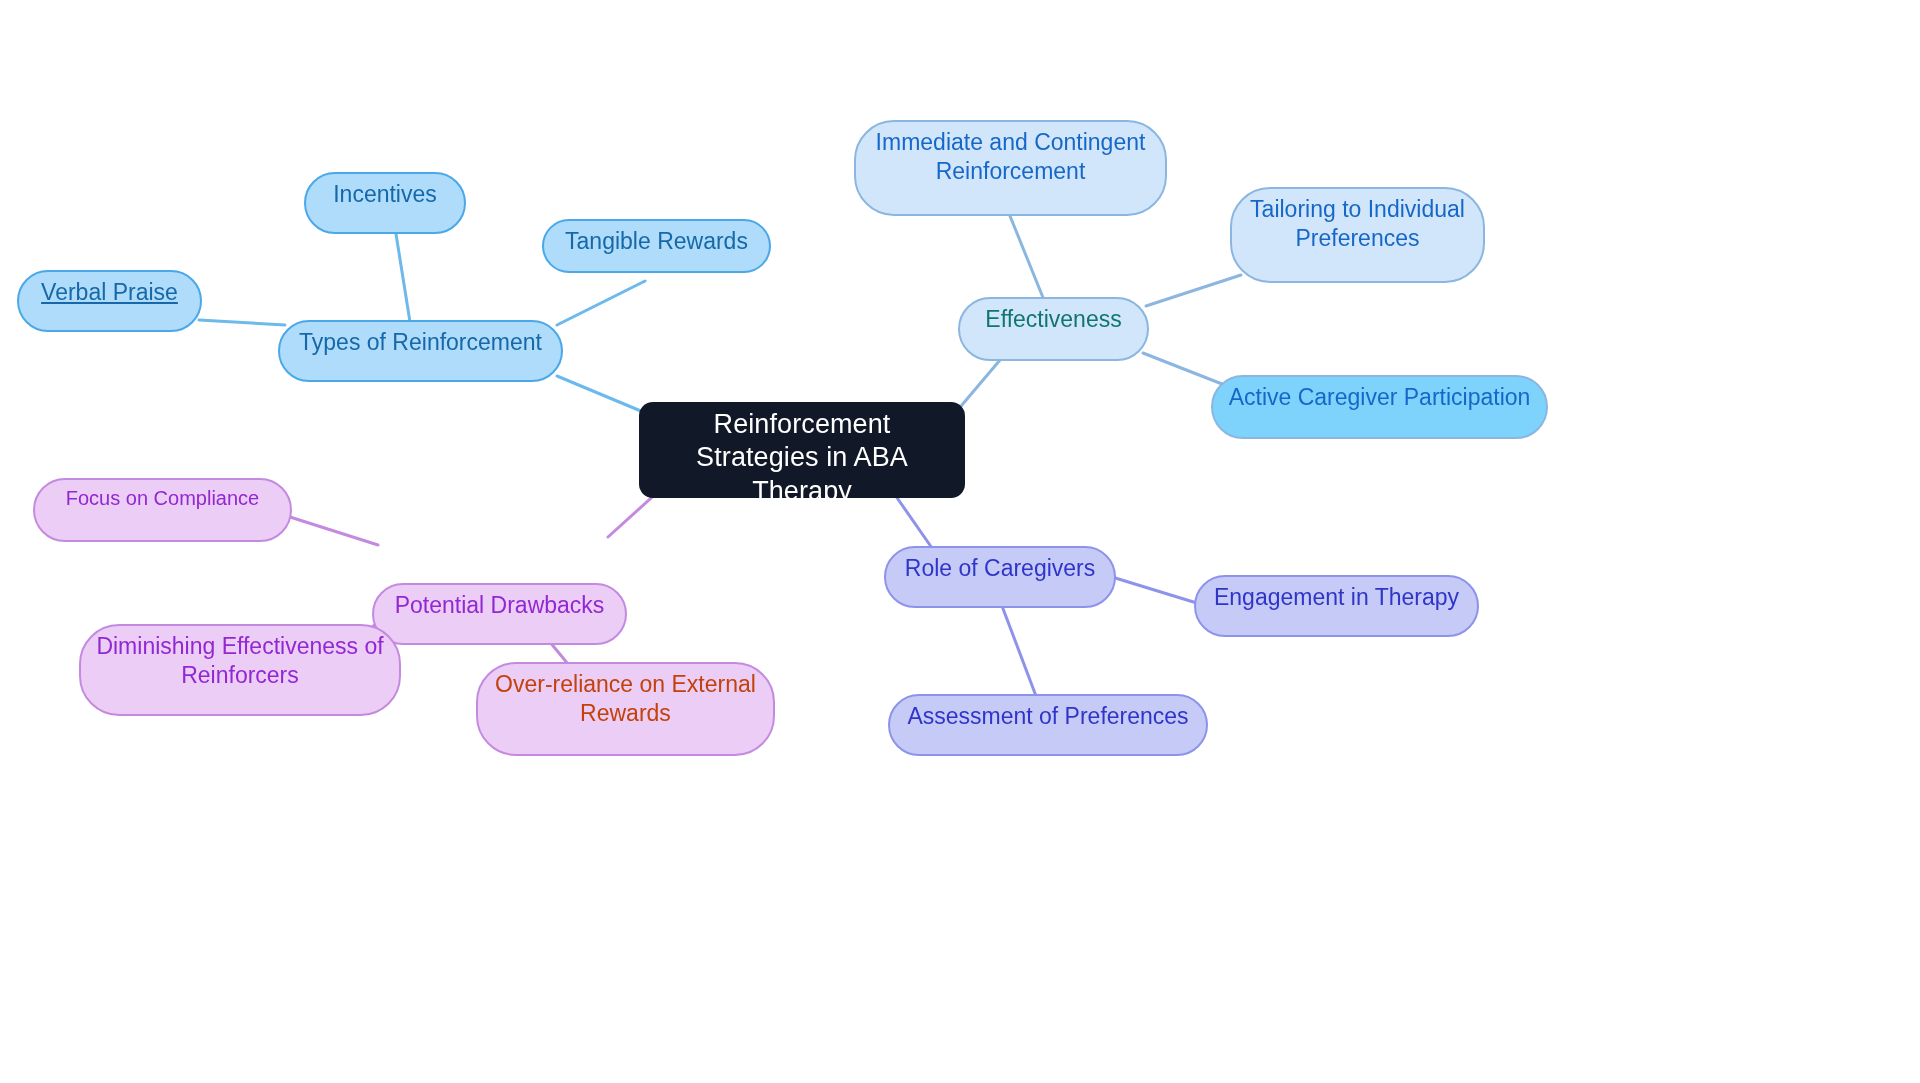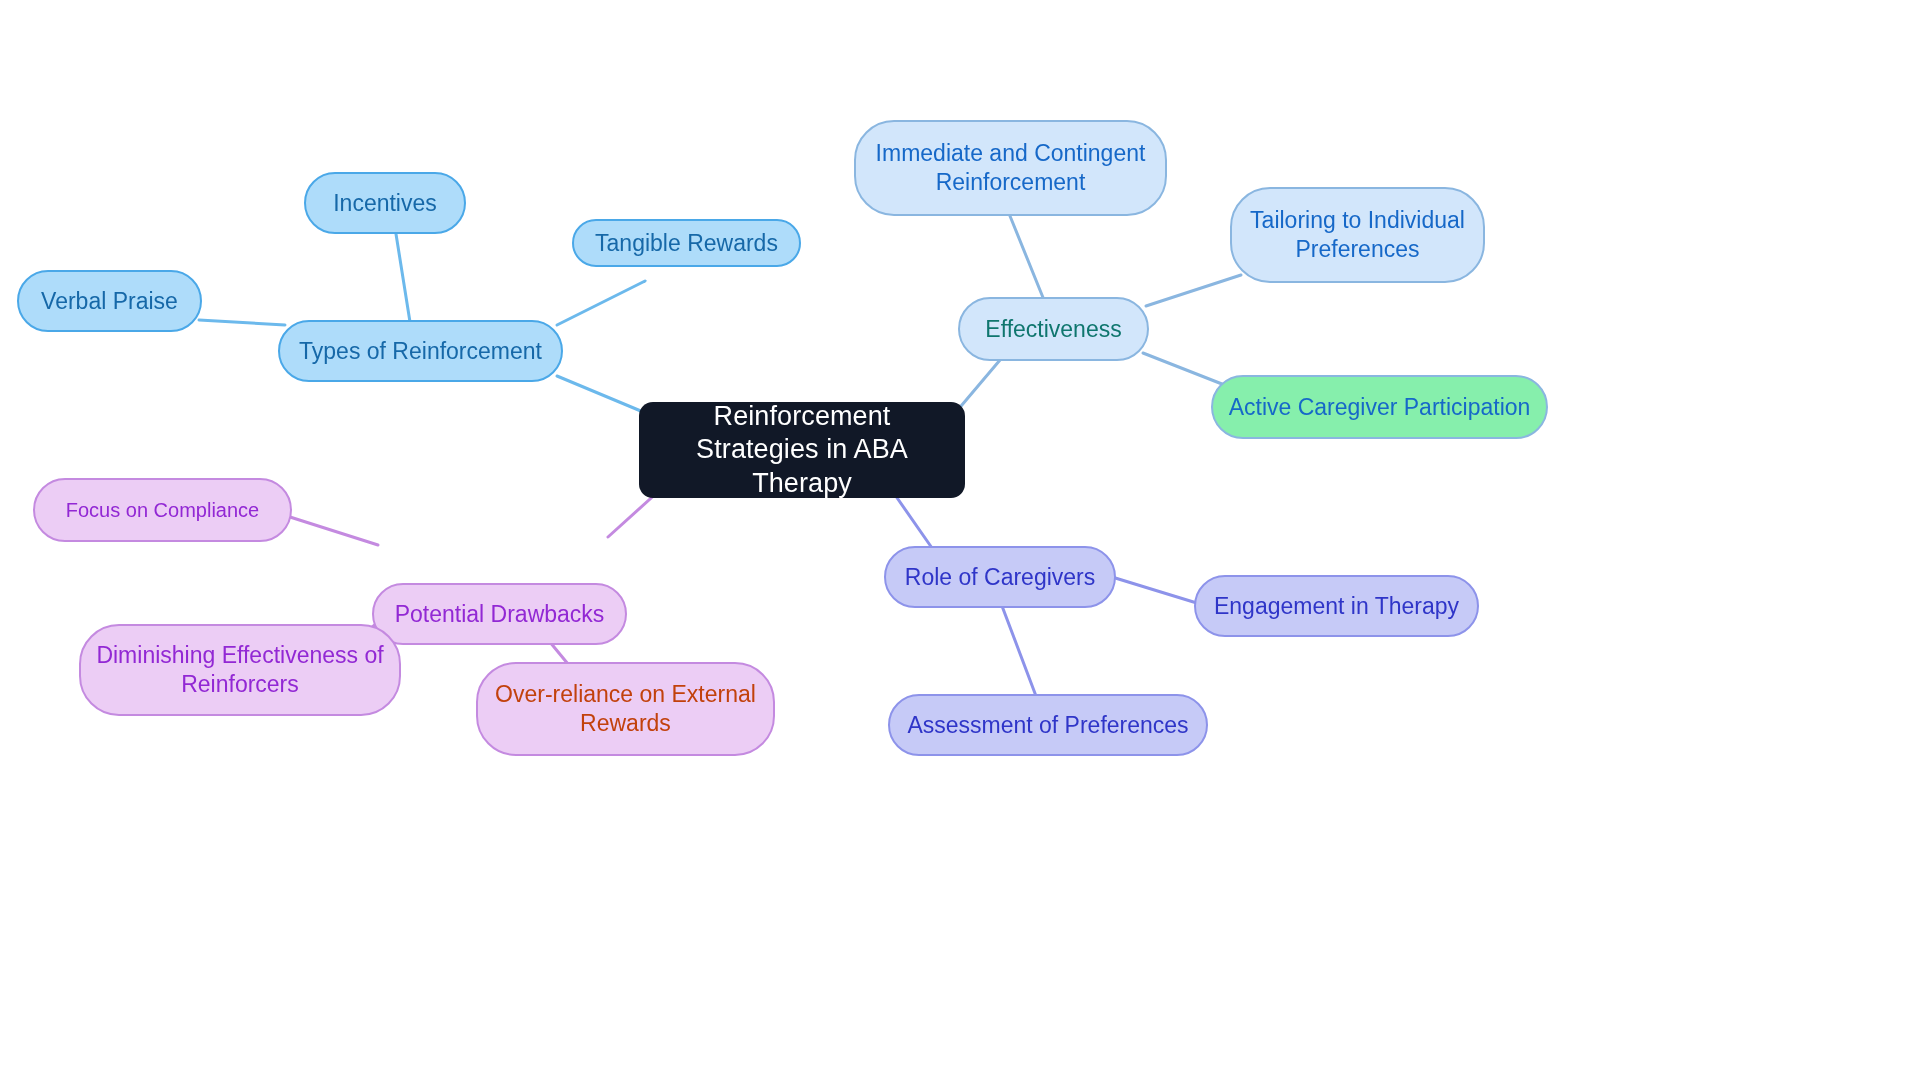--- a/index.html
+++ b/index.html
@@ -23,21 +23,20 @@
     position: absolute;
     left: 0;
     top: 0;
     width: 1920px;
     height: 1083px;
   }
   .node {
     position: absolute;
     box-sizing: border-box;
     display: flex;
-    align-items: center;
     justify-content: center;
     text-align: center;
     border-radius: 40px;
     border-style: solid;
     border-width: 2px;
     line-height: 1.24;
     padding: 6px 14px;
     white-space: pre-line;
   }
   .node-root {
@@ -67,29 +66,29 @@
       <line x1="378" y1="545" x2="290" y2="517" stroke="#c48ae0" stroke-width="3" stroke-linecap="round"></line>
       <line x1="410" y1="595" x2="357" y2="640" stroke="#c48ae0" stroke-width="3" stroke-linecap="round"></line>
       <line x1="512" y1="596" x2="568" y2="664" stroke="#c48ae0" stroke-width="3" stroke-linecap="round"></line>
       <line x1="893" y1="492" x2="932" y2="548" stroke="#8d93ea" stroke-width="3" stroke-linecap="round"></line>
       <line x1="1112" y1="577" x2="1200" y2="604" stroke="#8d93ea" stroke-width="3" stroke-linecap="round"></line>
       <line x1="1002" y1="606" x2="1036" y2="696" stroke="#8d93ea" stroke-width="3" stroke-linecap="round"></line>
     </svg>
   <div id="node-layer">
       <div class="node node-root" style="left: 639px; top: 402px; width: 326px; height: 96px; font-size: 27px; background: rgb(17, 24, 39); color: rgb(255, 255, 255);"><span class="node-label">Reinforcement Strategies in ABA Therapy</span></div>
       <div class="node node-branch" style="left: 278px; top: 320px; width: 285px; height: 62px; font-size: 23px; background: rgb(174, 220, 250); border-color: rgb(74, 168, 232); color: rgb(22, 104, 168);"><span class="node-label">Types of Reinforcement</span></div>
-      <div class="node node-leaf" style="left: 17px; top: 270px; width: 185px; height: 62px; font-size: 23px; background: rgb(174, 220, 250); border-color: rgb(74, 168, 232); color: rgb(22, 104, 168);"><span class="node-label">Verbal Praise</span></div>
+      <div class="node node-leaf" style="left: 17px; top: 270px; width: 185px; height: 62px; font-size: 23px; background: rgb(174, 220, 250); border-color: rgb(74, 168, 232); color: rgb(22, 104, 168); text-decoration: underline;"><span class="node-label">Verbal Praise</span></div>
       <div class="node node-leaf" style="left: 304px; top: 172px; width: 162px; height: 62px; font-size: 23px; background: rgb(174, 220, 250); border-color: rgb(74, 168, 232); color: rgb(22, 104, 168);"><span class="node-label">Incentives</span></div>
-      <div class="node node-leaf" style="left: 572px; top: 219px; width: 229px; height: 48px; font-size: 23px; background: rgb(174, 220, 250); border-color: rgb(74, 168, 232); color: rgb(22, 104, 168);"><span class="node-label">Tangible Rewards</span></div>
+      <div class="node node-leaf" style="left: 542px; top: 219px; width: 229px; height: 54px; font-size: 23px; background: rgb(174, 220, 250); border-color: rgb(74, 168, 232); color: rgb(22, 104, 168);"><span class="node-label">Tangible Rewards</span></div>
       <div class="node node-branch" style="left: 958px; top: 297px; width: 191px; height: 64px; font-size: 23px; background: rgb(210, 230, 251); border-color: rgb(138, 182, 224); color: #0f766e;"><span class="node-label">Effectiveness</span></div>
       <div class="node node-leaf" style="left: 854px; top: 120px; width: 313px; height: 96px; font-size: 23px; background: rgb(210, 230, 251); border-color: rgb(138, 182, 224); color: rgb(22, 104, 200);"><span class="node-label">Immediate and Contingent
 Reinforcement</span></div>
       <div class="node node-leaf" style="left: 1230px; top: 187px; width: 255px; height: 96px; font-size: 23px; background: rgb(210, 230, 251); border-color: rgb(138, 182, 224); color: rgb(22, 104, 200);"><span class="node-label">Tailoring to Individual
 Preferences</span></div>
-      <div class="node node-leaf" style="left: 1211px; top: 375px; width: 337px; height: 64px; font-size: 23px; background: #86efac; border-color: rgb(138, 182, 224); color: rgb(22, 104, 200);"><span class="node-label">Active Caregiver Participation</span></div>
+      <div class="node node-leaf" style="left: 1211px; top: 375px; width: 337px; height: 64px; font-size: 23px; background: #7dd3fc; border-color: rgb(138, 182, 224); color: rgb(22, 104, 200);"><span class="node-label">Active Caregiver Participation</span></div>
       <div class="node node-branch" style="left: 372px; top: 535px; width: 255px; height: 62px; font-size: 23px; background: rgb(236, 205, 245); border-color: rgb(196, 138, 224); color: rgb(146, 40, 212); margin-top: 48px;"><span class="node-label">Potential Drawbacks</span></div>
       <div class="node node-leaf" style="left: 33px; top: 478px; width: 259px; height: 64px; font-size: 20px; background: rgb(236, 205, 245); border-color: rgb(196, 138, 224); color: rgb(146, 40, 212);"><span class="node-label">Focus on Compliance</span></div>
       <div class="node node-leaf" style="left: 79px; top: 624px; width: 322px; height: 92px; font-size: 23px; background: rgb(236, 205, 245); border-color: rgb(196, 138, 224); color: rgb(146, 40, 212);"><span class="node-label">Diminishing Effectiveness of
 Reinforcers</span></div>
       <div class="node node-leaf" style="left: 476px; top: 662px; width: 299px; height: 94px; font-size: 23px; background: rgb(236, 205, 245); border-color: rgb(196, 138, 224); color: #c2410c;"><span class="node-label">Over-reliance on External
 Rewards</span></div>
       <div class="node node-branch" style="left: 884px; top: 546px; width: 232px; height: 62px; font-size: 23px; background: rgb(198, 202, 247); border-color: rgb(141, 147, 234); color: rgb(47, 53, 200);"><span class="node-label">Role of Caregivers</span></div>
       <div class="node node-leaf" style="left: 1194px; top: 575px; width: 285px; height: 62px; font-size: 23px; background: rgb(198, 202, 247); border-color: rgb(141, 147, 234); color: rgb(47, 53, 200);"><span class="node-label">Engagement in Therapy</span></div>
       <div class="node node-leaf" style="left: 888px; top: 694px; width: 320px; height: 62px; font-size: 23px; background: rgb(198, 202, 247); border-color: rgb(141, 147, 234); color: rgb(47, 53, 200);"><span class="node-label">Assessment of Preferences</span></div>
     </div>

